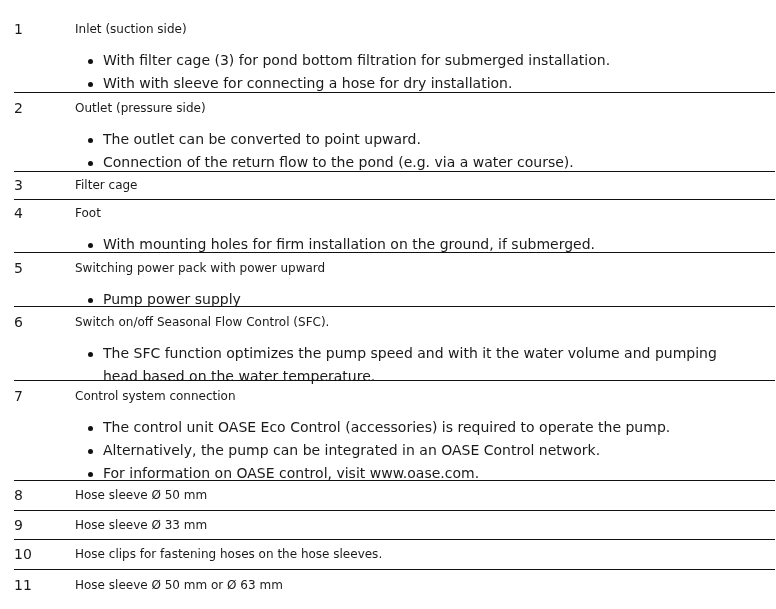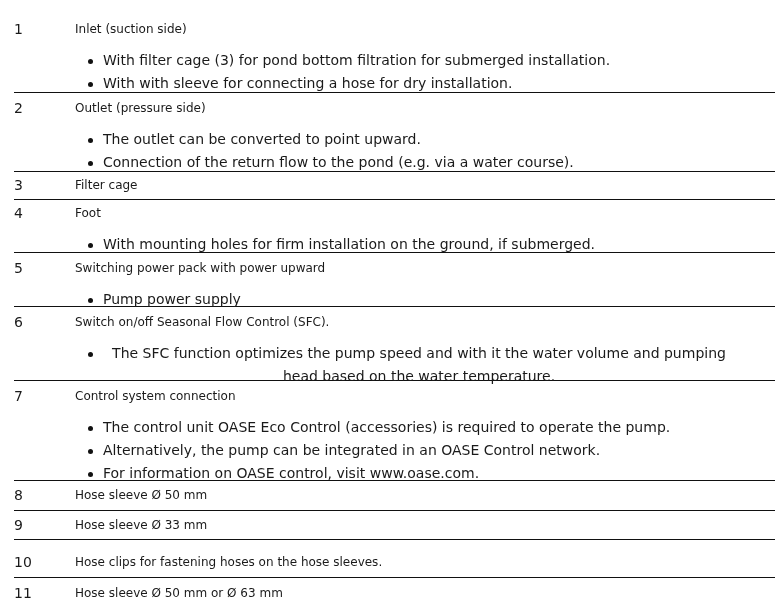--- a/index.html
+++ b/index.html
@@ -62,21 +62,21 @@
       <ul>
         <li>Pump power supply</li>
       </ul>
     </div>
   </div>
   <div class="row" style="height:74px; padding-top:4px;">
     <span class="num">6</span>
     <div class="desc">
       <div class="title">Switch on/off Seasonal Flow Control (SFC).</div>
       <ul>
-        <li style="padding-right:32px;text-align:center;">The SFC function optimizes the pump speed and with it the water volume and pumping head based on the water temperature.</li>
+        <li style="padding-right:32px;">The SFC function optimizes the pump speed and with it the water volume and pumping head based on the water temperature.</li>
       </ul>
     </div>
   </div>
   <div class="row" style="height:100px; padding-top:4px;">
     <span class="num">7</span>
     <div class="desc">
       <div class="title">Control system connection</div>
       <ul>
         <li>The control unit OASE Eco Control (accessories) is required to operate the pump.</li>
         <li>Alternatively, the pump can be integrated in an OASE Control network.</li>
@@ -89,21 +89,21 @@
     <div class="desc">
       <div class="title">Hose sleeve Ø 50 mm</div>
     </div>
   </div>
   <div class="row" style="height:29px; padding-top:3px;">
     <span class="num">9</span>
     <div class="desc">
       <div class="title">Hose sleeve Ø 33 mm</div>
     </div>
   </div>
-  <div class="row" style="height:30px; padding-top:3px;margin-top:8px;">
+  <div class="row" style="height:30px; padding-top:3px;">
     <span class="num">10</span>
     <div class="desc">
       <div class="title">Hose clips for fastening hoses on the hose sleeves.</div>
     </div>
   </div>
   <div class="row" style="height:30px; padding-top:4px;">
     <span class="num">11</span>
     <div class="desc">
       <div class="title">Hose sleeve Ø 50 mm or Ø 63 mm</div>
     </div>

